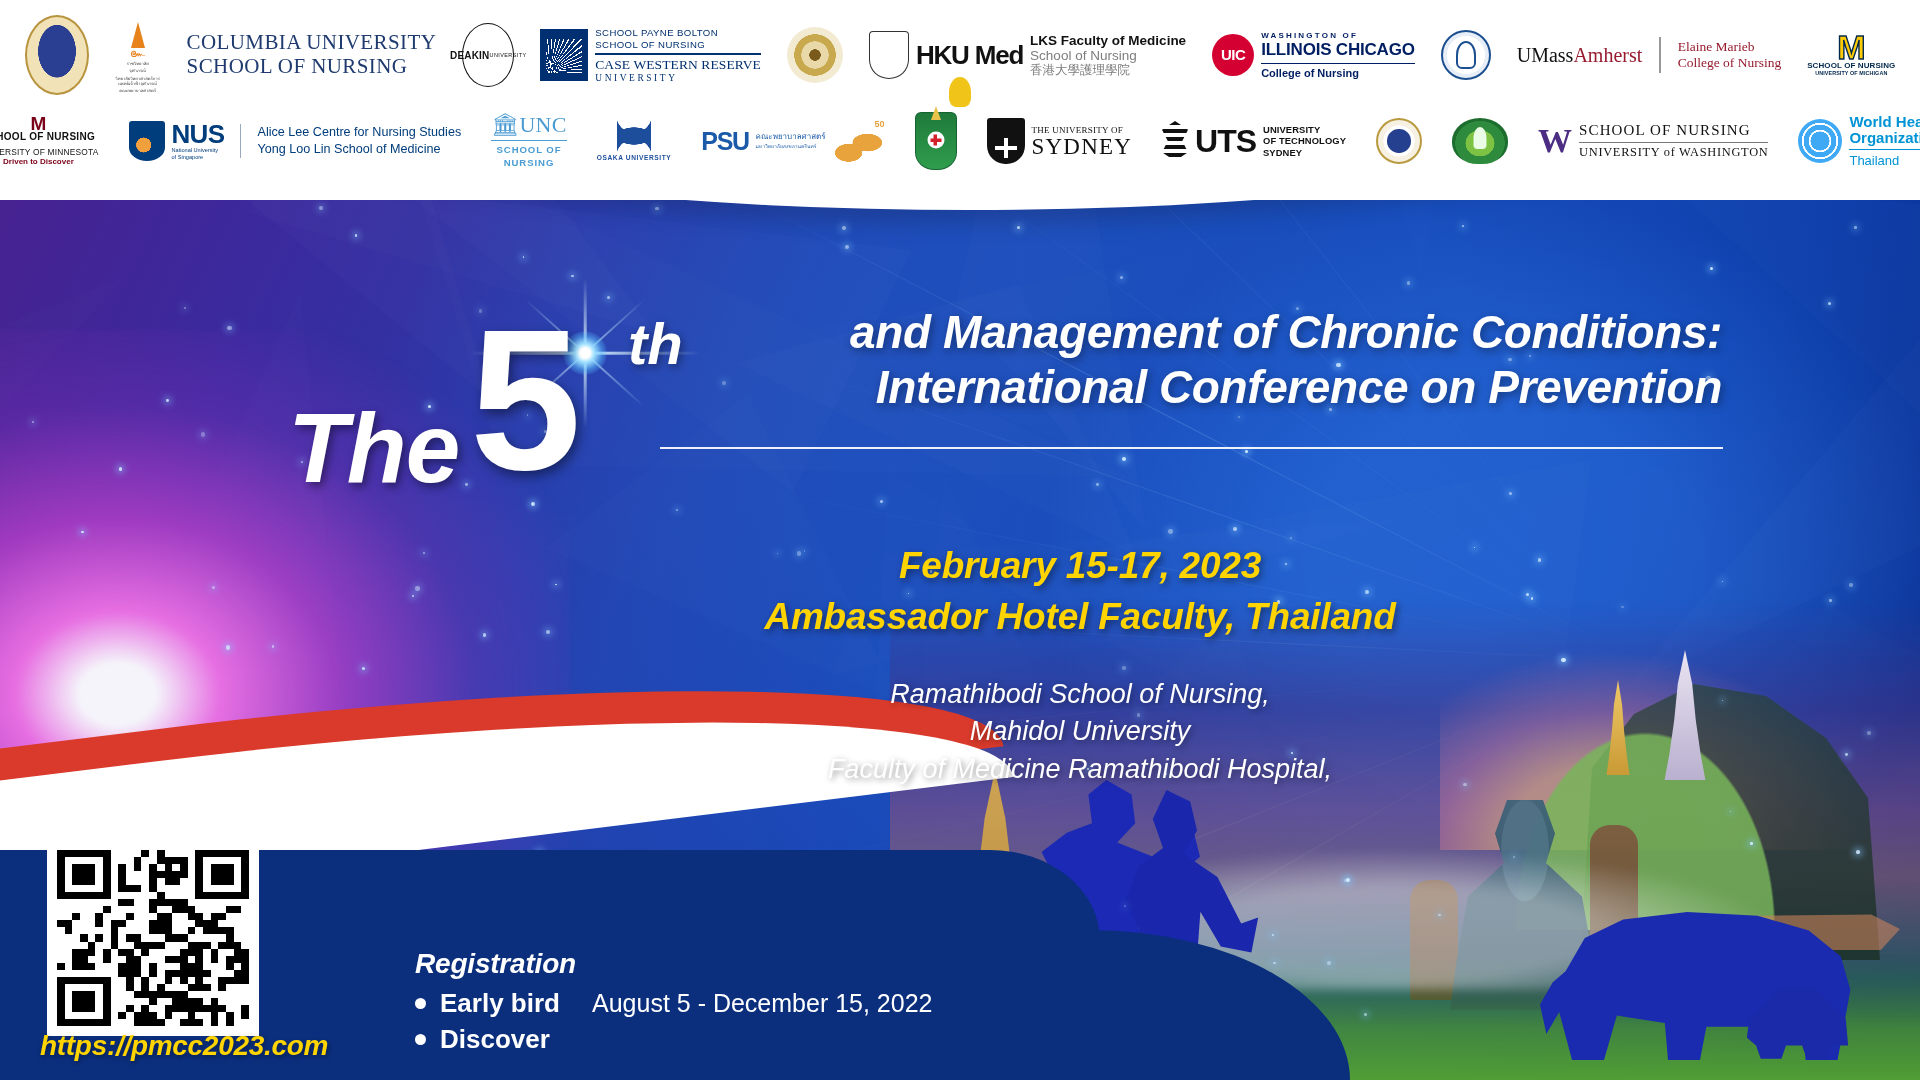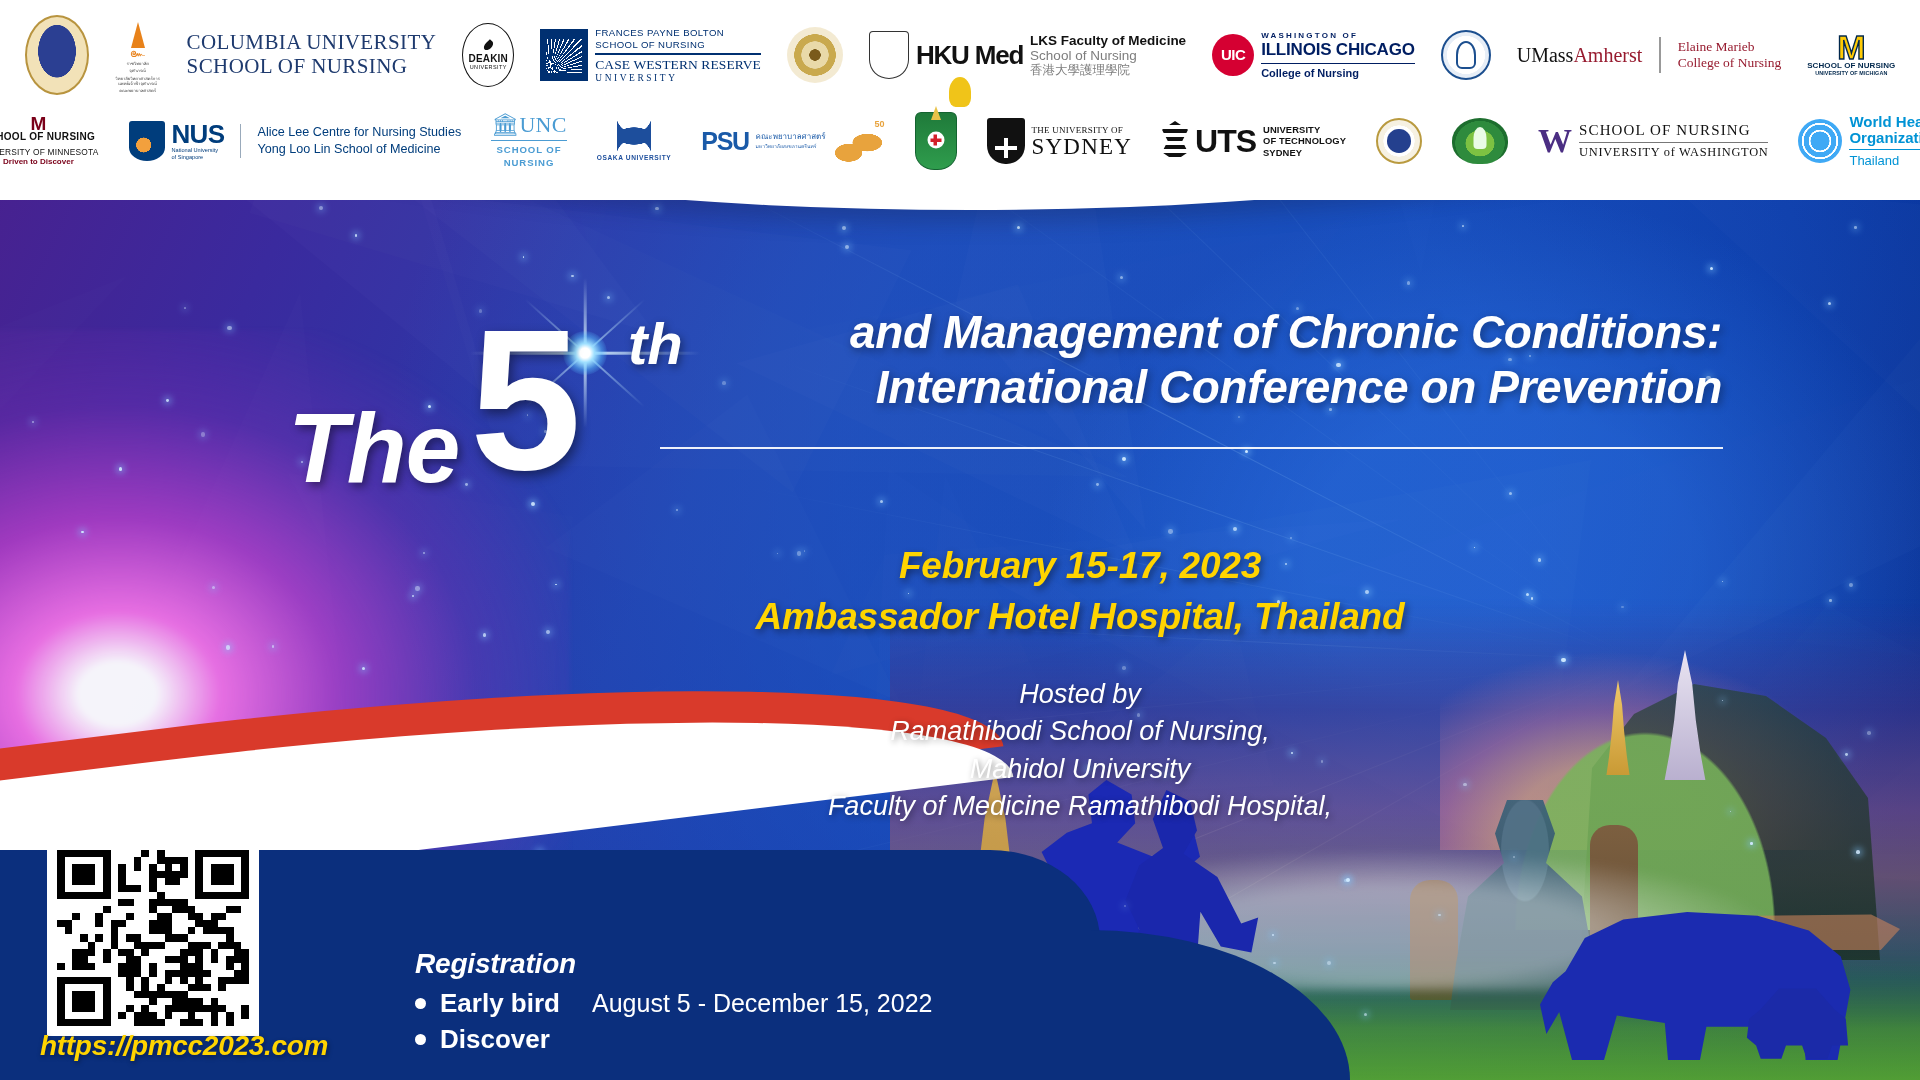--- a/index.html
+++ b/index.html
@@ -16,21 +16,21 @@
   .logo { display:flex; align-items:center; gap:7px; flex:0 0 auto; }
   .logo .txt { display:flex; flex-direction:column; justify-content:center; }
 
   .seal-mahidol { width:64px; height:80px; border-radius:50%;
     background:radial-gradient(ellipse at 50% 45%, #2b3f92 0 44%, #f2e2b8 45% 74%, #b8943f 75% 100%);
     border:2px solid #b8943f; }
   .seal-mahidol::after { content:"";position:absolute;left:50%;top:46%;transform:translate(-50%,-50%);
     width:22px;height:30px;background:#f0c419;border-radius:50% 50% 30% 30%; }
 
   .seal-deakin { width:52px; height:64px; border-radius:50%; border:1.5px solid #111; background:#fff;
-    display:flex; flex-direction:column; align-items:center; justify-content:center; }
+    display:flex; flex-direction:row; align-items:center; justify-content:center; }
   .seal-deakin .dk { font-size:10px; font-weight:bold; letter-spacing:.2px; color:#111; }
   .seal-deakin .du { font-size:5.5px; letter-spacing:.4px; color:#111; }
   .seal-deakin .drop { width:7px;height:11px;background:#111;border-radius:0 60% 60% 60%;transform:rotate(45deg);margin-bottom:2px;}
 
   .seal-chula { width:46px; height:66px; display:flex; flex-direction:column; align-items:center; }
   .chula-crown { width:0;height:0;border-left:7px solid transparent;border-right:7px solid transparent;
     border-bottom:26px solid #e8821a; }
   .chula-mark { font-size:13px; color:#e8821a; line-height:1; margin-top:-2px;}
   .chula-txt { font-size:4.2px; color:#333; text-align:center; line-height:1.25; margin-top:2px; }
 
@@ -533,21 +533,21 @@
         <div class="seal-deakin">
           <div class="drop"></div>
           <div class="dk">DEAKIN</div>
           <div class="du">UNIVERSITY</div>
         </div>
       </div>
 
       <div class="logo">
         <div class="cwru-blk"></div>
         <div class="txt">
-          <div class="fpb-1">FRANCES PAYNE BOLTON</div>
+          <div class="fpb-1">SCHOOL PAYNE BOLTON</div>
           <div class="fpb-1">SCHOOL OF NURSING</div>
           <div class="fpb-rule"></div>
           <div class="fpb-2">CASE WESTERN RESERVE</div>
           <div class="fpb-3">UNIVERSITY</div>
         </div>
       </div>
 
       <div class="logo">
         <div class="seal-star"></div>
       </div>
@@ -717,24 +717,23 @@
     <div class="th">th</div>
 
     <div class="conf-lines">
       <div>and Management of Chronic Conditions:</div>
       <div>International Conference on Prevention</div>
     </div>
   </div>
 
   <div class="rule-line"></div>
   <div class="date-line">February 15-17, 2023</div>
-  <div class="venue-line">Ambassador Hotel Hospital, Thailand</div>
+  <div class="venue-line">Ambassador Hotel Faculty, Thailand</div>
 
   <div class="hosted">
-    <div>Hosted by</div>
     <div>Ramathibodi School of Nursing,</div>
     <div>Mahidol University</div>
     <div>Faculty of Medicine Ramathibodi Hospital,</div>
   </div>
 
   <div class="qr-wrap">
     <div class="qr-box">
       <div class="qr" id="qr">
           <i></i>
           <i></i>

